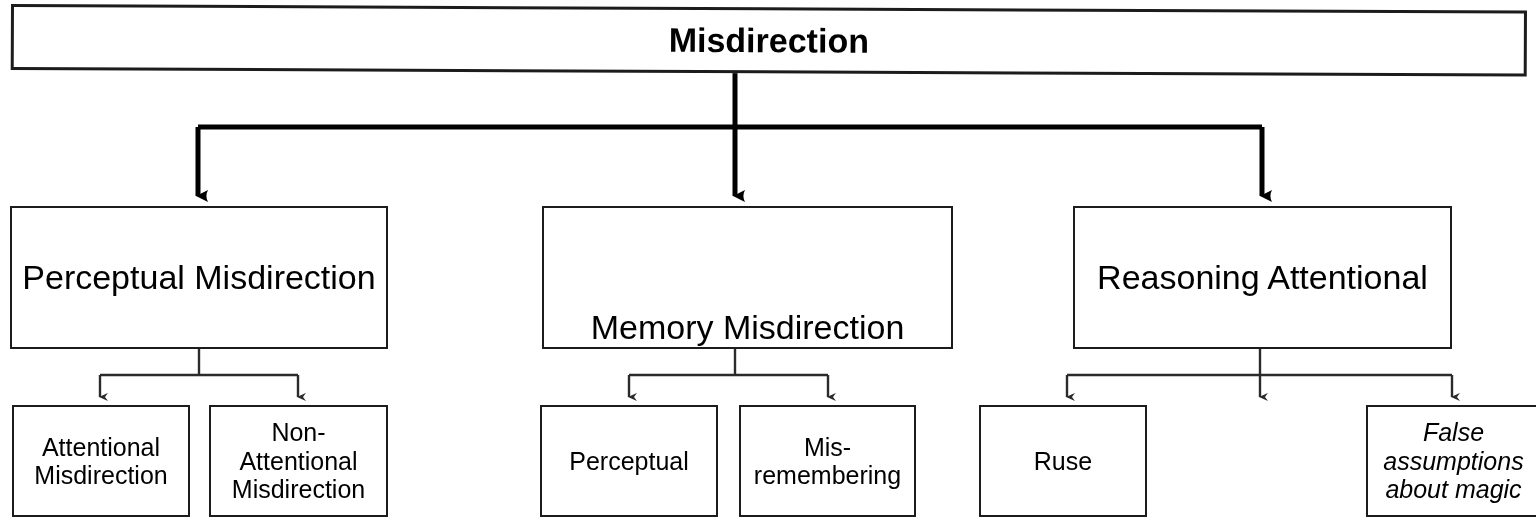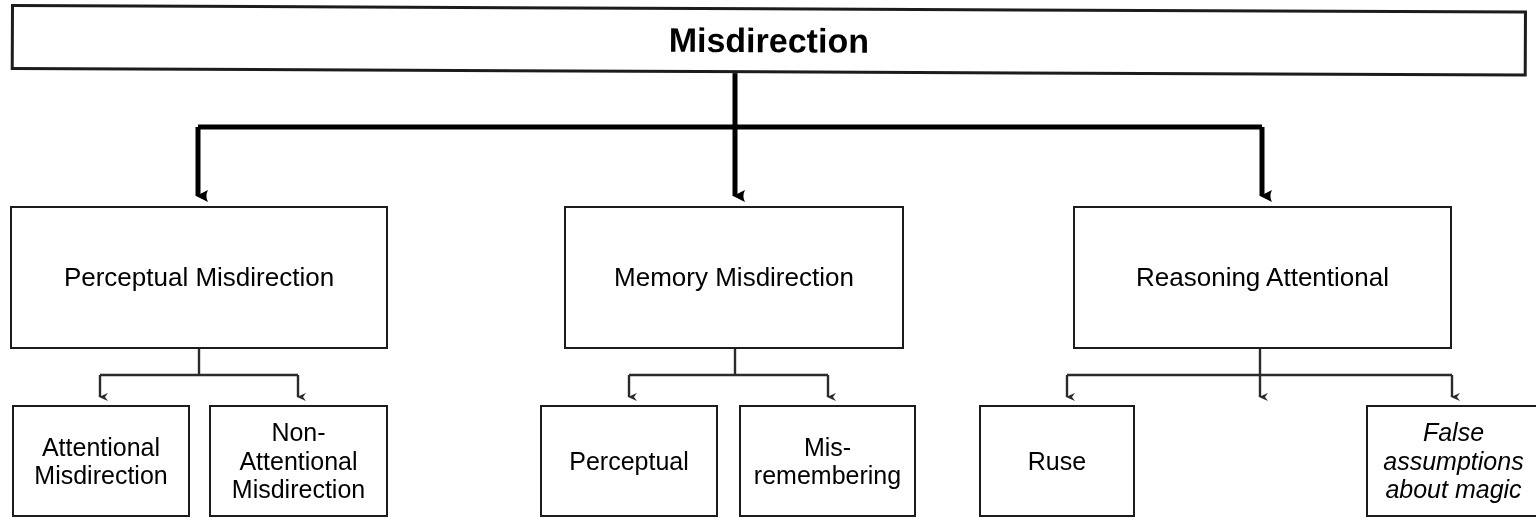--- a/index.html
+++ b/index.html
@@ -56,36 +56,36 @@
     border-width: 3px;
     transform: rotate(0.25deg);
     transform-origin: 0 0;
     font-size: 34px;
     font-weight: bold;
   }
   
   .level2 {
     top: 206px;
     height: 143px;
-    font-size: 26px;
+    font-size: 34px;
   }
   #node-perceptual { left: 2px;    width: 378px; }
-  #node-memory     { left: 556px;  width: 340px; }
+  #node-memory     { left: 534px;  width: 411px; align-items: flex-end; }
   #node-reasoning  { left: 1065px; width: 379px; }
   
   .level3 {
     top: 405px;
     height: 112px;
     font-size: 25px;
   }
   #node-attentional      { left: 4px;    width: 178px; }
   #node-nonattentional   { left: 201px;  width: 179px; text-align: center; }
   #node-forgetting       { left: 532px;  width: 178px; }
   #node-misremembering   { left: 731px;  width: 177px; }
-  #node-ruse             { left: 971px;  width: 156px; justify-content: center; }
+  #node-ruse             { left: 971px;  width: 168px; justify-content: center; }
   #node-feigning         { left: 1141px; width: 159px; }
   #node-falseassumptions { left: 1358px; width: 175px; font-style: italic; }
 </style>
 </head>
 <body>
 
 <div id="diagram">
 
   <svg class="layer" viewBox="0 0 1536 519" preserveAspectRatio="none">
     <defs>

